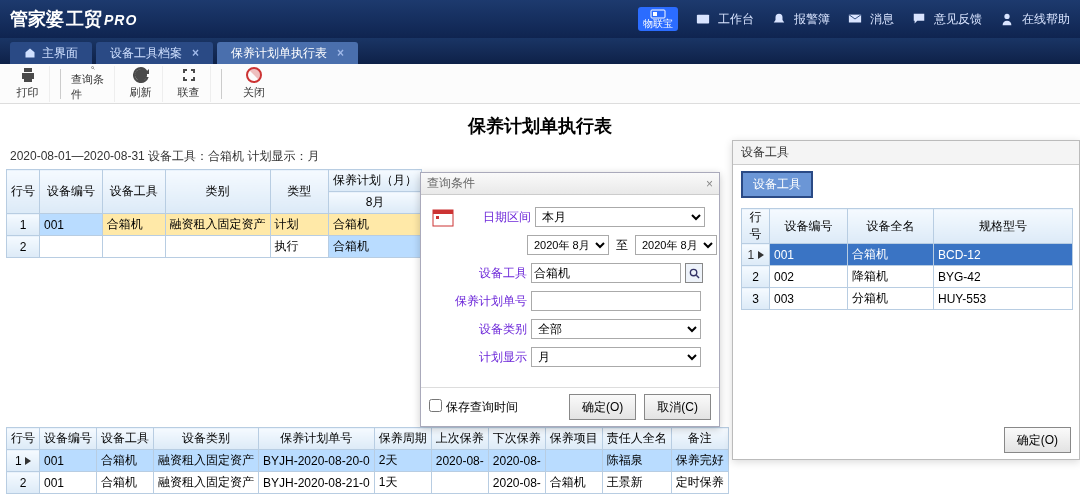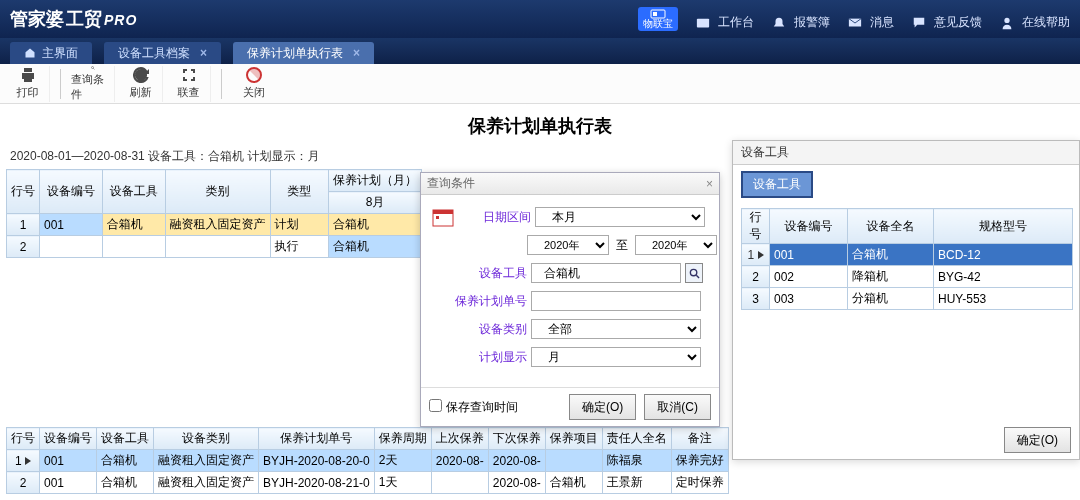--- a/index.html
+++ b/index.html
@@ -2,26 +2,26 @@
 <html><head>
 <meta charset="utf-8">
 <style>
 *{box-sizing:border-box;margin:0;padding:0;font-family:"Microsoft YaHei",Arial,sans-serif;font-size:12px}
 body{background:#fff;width:1080px;height:500px;overflow:hidden;position:relative}
 .topbar{height:38px;background:linear-gradient(#1d3a6e,#0f2450);display:flex;align-items:center;color:#fff;padding:7px 10px}
 .logo{font-size:16px;font-weight:bold;color:#fff;display:flex;align-items:baseline;gap:2px}
 .logo .p1{font-size:18px}
 .logo .p2{font-size:18px}
 .logo .p3{font-size:14px;font-style:italic;letter-spacing:1px}
-.topmenu{margin-left:auto;display:flex;gap:18px;align-items:flex-end}
+.topmenu{margin-left:auto;display:flex;gap:18px;align-items:center}
 .topmenu .mi{display:flex;align-items:center;gap:8px;color:#d9e4ff;cursor:pointer}
 .topmenu .mi svg{width:14px;height:14px;fill:#d9e4ff}
 .iot-badge{background:#2b6cff;border-radius:3px;padding:2px 5px;font-size:10px;color:#fff;display:flex;flex-direction:column;align-items:center;line-height:1}
 .iot-badge .t{font-size:10px}
-.tabstrip{height:26px;background:linear-gradient(#1a3565,#0e2148);display:flex;align-items:flex-end;padding-left:10px;gap:12px}
+.tabstrip{height:26px;background:linear-gradient(#1a3565,#0e2148);display:flex;align-items:flex-end;padding-left:10px;gap:4px}
 .tab{height:22px;padding:0 14px;display:flex;align-items:center;gap:6px;color:#cfe0ff;border-radius:3px 3px 0 0;background:#2a4a85;cursor:pointer}
 .tab.home svg{width:12px;height:12px;fill:#cfe0ff}
 .tab.active{background:#4a6fad;color:#fff}
 .tab .x{margin-left:4px;color:#9fb8e8;font-weight:bold}
 .toolbar{height:40px;border-bottom:1px solid #ddd;display:flex;align-items:center;padding:0 6px;gap:4px;background:#fcfcfc}
 .tbtn{display:flex;flex-direction:column;align-items:center;justify-content:center;width:44px;height:36px;cursor:pointer;border-right:1px solid #eee;color:#333}
 .tbtn:last-child{border-right:none}
 .tbtn svg{width:16px;height:16px;fill:#4a4a4a}
 .tbtn .lbl{font-size:11px;margin-top:2px}
 .tbsep{width:1px;height:30px;background:#ccc;margin:0 6px}
@@ -40,21 +40,21 @@
 .bottomgrid .rh{background:linear-gradient(#f5faff,#dceaf7);text-align:center;width:28px}
 .bottomgrid tr.selrow td{background:#b9dcff}
 .bottomgrid tr.selrow .rh{background:linear-gradient(#f5faff,#dceaf7)}
 .row-arrow{display:inline-block;width:0;height:0;border-top:4px solid transparent;border-bottom:4px solid transparent;border-left:6px solid #333;vertical-align:middle}
 .dialog{position:absolute;left:420px;top:172px;width:300px;background:#fff;border:1px solid #aab;box-shadow:0 2px 8px rgba(0,0,0,.2)}
 .dlg-title{height:22px;background:linear-gradient(#fafafa,#e9e9e9);border-bottom:1px solid #ccc;padding:0 6px;display:flex;align-items:center;color:#666}
 .dlg-title .x{margin-left:auto;cursor:pointer;color:#888}
 .dlg-body{padding:12px 10px}
 .dlg-row{display:flex;align-items:center;margin-bottom:8px;gap:4px}
 .dlg-row .lbl{width:70px;text-align:right;color:#6d28d9}
-.dlg-row input[type=text],.dlg-row select{height:20px;border:1px solid #aaa;padding:0 12px;background:#fff}
+.dlg-row input[type=text],.dlg-row select{height:20px;border:1px solid #aaa;padding:0 2px;background:#fff}
 .dlg-row select{width:170px}
 .dlg-row .date-sel{height:20px;border:1px solid #aaa;width:82px;font-size:11px;background:#fff}
 .dlg-row .to{margin:0 3px}
 .dlg-row .sbtn{width:18px;height:20px;border:1px solid #888;background:#eef3fa;display:flex;align-items:center;justify-content:center;cursor:pointer}
 .dlg-row .sbtn svg{width:11px;height:11px;fill:#336}
 .dlg-icon{width:24px;height:20px;display:flex;align-items:center;justify-content:center;margin-right:2px}
 .dlg-icon svg{width:22px;height:20px}
 .dlg-foot{display:flex;align-items:center;border-top:1px solid #ddd;padding:6px 8px;gap:8px}
 .dlg-foot .chk{display:flex;align-items:flex-start;gap:4px}
 .dlg-foot .spacer{flex:1}

